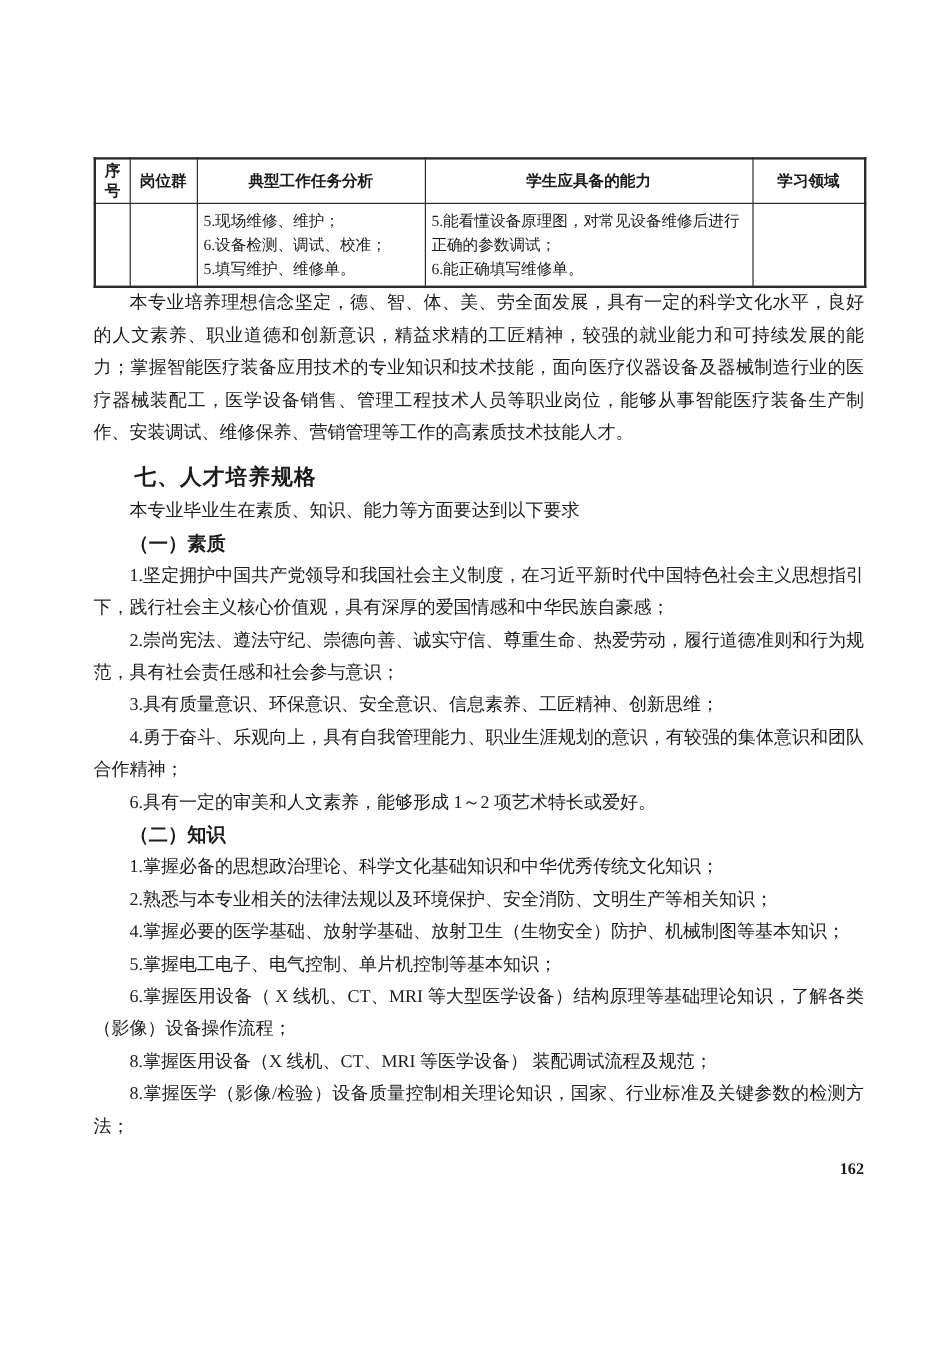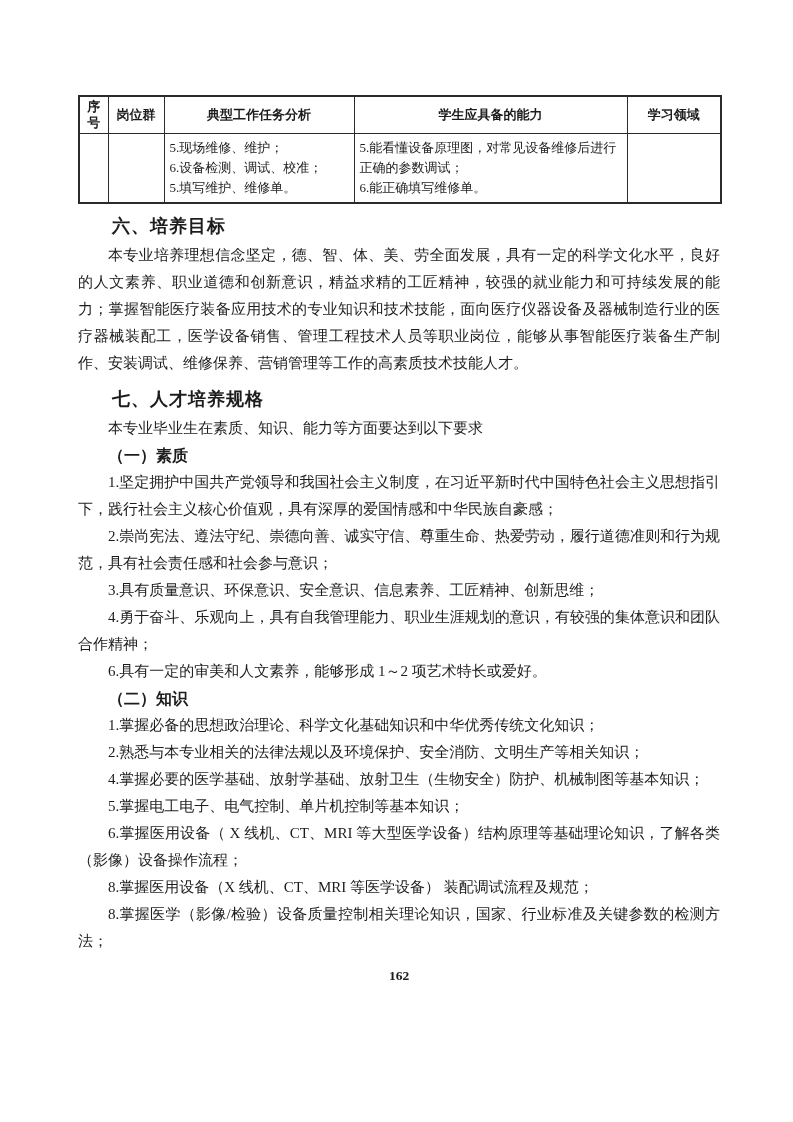--- a/index.html
+++ b/index.html
@@ -17,20 +17,21 @@
     padding: 95px 73px 0 78px;
   }
 
   
   table.task-table {
     border-collapse: collapse;
     table-layout: fixed;
     width: 642px;
     border: 2px solid #2b2b2b;
     font-size: 13px;
+    margin-top: 36px;
   }
   table.task-table th, table.task-table td {
     border: 1px solid #2b2b2b;
     vertical-align: middle;
   }
   table.task-table th {
     font-weight: bold;
     text-align: center;
     height: 36px;
     line-height: 16px;
@@ -76,21 +77,21 @@
     padding-left: 30px;
   }
   p.list-item {
     font-size: 15px;
     line-height: 27px;
     text-indent: 2em;
     text-align: justify;
   }
   .page-footer {
     margin-top: 13px;
-    text-align: center;
+    text-align: right;
     font-size: 13.5px;
     font-weight: bold;
     font-family: "Liberation Serif", "DejaVu Serif", serif;
   }
 </style>
 </head>
 <body>
 
 <div class="page">
 
@@ -122,21 +123,20 @@
         </td>
         <td>
           <div>5.能看懂设备原理图，对常见设备维修后进行正确的参数调试；</div>
           <div>6.能正确填写维修单。</div>
         </td>
         <td></td>
       </tr>
     </tbody>
   </table>
 
-  <h2 class="sec-heading">六、培养目标</h2>
   <p class="body-para">本专业培养理想信念坚定，德、智、体、美、劳全面发展，具有一定的科学文化水平，良好的人文素养、职业道德和创新意识，精益求精的工匠精神，较强的就业能力和可持续发展的能力；掌握智能医疗装备应用技术的专业知识和技术技能，面向医疗仪器设备及器械制造行业的医疗器械装配工，医学设备销售、管理工程技术人员等职业岗位，能够从事智能医疗装备生产制作、安装调试、维修保养、营销管理等工作的高素质技术技能人才。</p>
 
   <h2 class="sec-heading">七、人才培养规格</h2>
   <p class="intro-line">本专业毕业生在素质、知识、能力等方面要达到以下要求</p>
 
   <h3 class="sub-heading">（一）素质</h3>
   <p class="list-item">1.坚定拥护中国共产党领导和我国社会主义制度，在习近平新时代中国特色社会主义思想指引下，践行社会主义核心价值观，具有深厚的爱国情感和中华民族自豪感；</p>
   <p class="list-item">2.崇尚宪法、遵法守纪、崇德向善、诚实守信、尊重生命、热爱劳动，履行道德准则和行为规范，具有社会责任感和社会参与意识；</p>
   <p class="list-item">3.具有质量意识、环保意识、安全意识、信息素养、工匠精神、创新思维；</p>
   <p class="list-item">4.勇于奋斗、乐观向上，具有自我管理能力、职业生涯规划的意识，有较强的集体意识和团队合作精神；</p>

